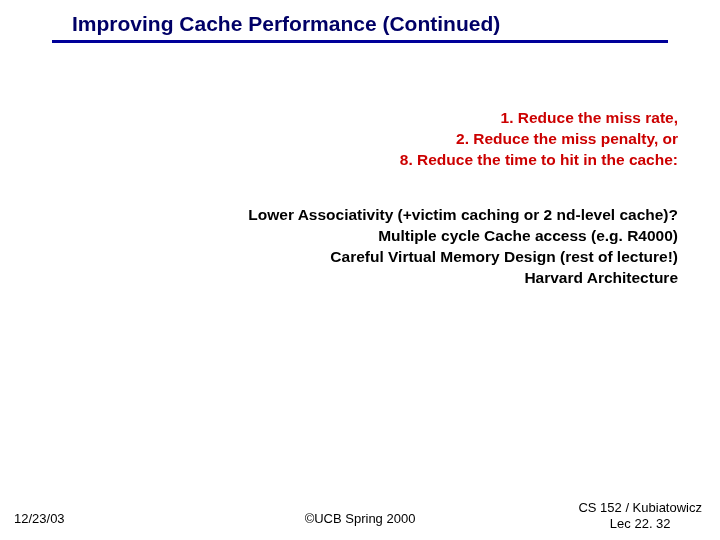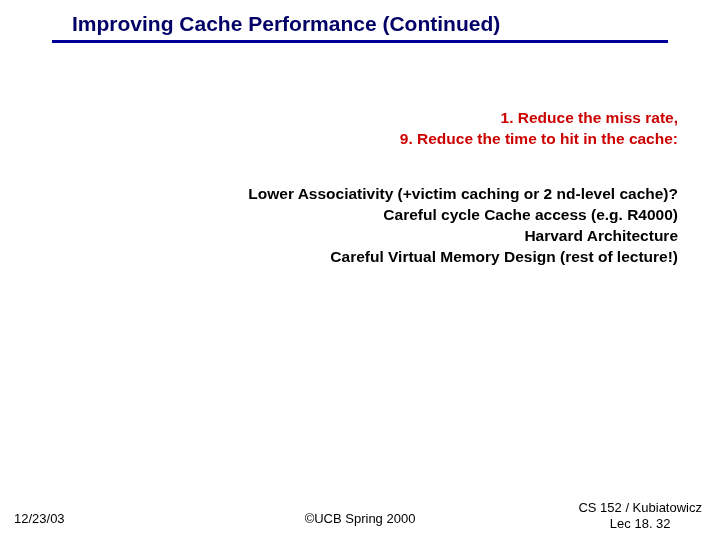--- a/index.html
+++ b/index.html
@@ -21,30 +21,31 @@
 <div class="slide">
 
   <div class="title-wrap">
     <div class="title">Improving Cache Performance (Continued)</div>
     <div class="title-underline"></div>
   </div>
 
   <div class="body">
     <div class="red-list">
       <div>1. Reduce the miss rate,</div>
-      <div>9. Reduce the time to hit in the cache:</div>
+      <div>2. Reduce the miss penalty, or</div>
+      <div>8. Reduce the time to hit in the cache:</div>
     </div>
     <div class="sub-list">
       <div>Lower Associativity (+victim caching or 2 nd-level cache)?</div>
-      <div>Careful cycle Cache access (e.g. R4000)</div>
+      <div>Multiple cycle Cache access (e.g. R4000)</div>
+      <div>Careful Virtual Memory Design (rest of lecture!)</div>
       <div>Harvard Architecture</div>
-      <div>Careful Virtual Memory Design (rest of lecture!)</div>
     </div>
   </div>
 
   <div class="footer-left">12/23/03</div>
   <div class="footer-center">©UCB Spring 2000</div>
   <div class="footer-right">
     <div>CS 152 / Kubiatowicz</div>
-    <div>Lec 18. 32</div>
+    <div>Lec 22. 32</div>
   </div>
 
 </div>
 
 </body></html>

